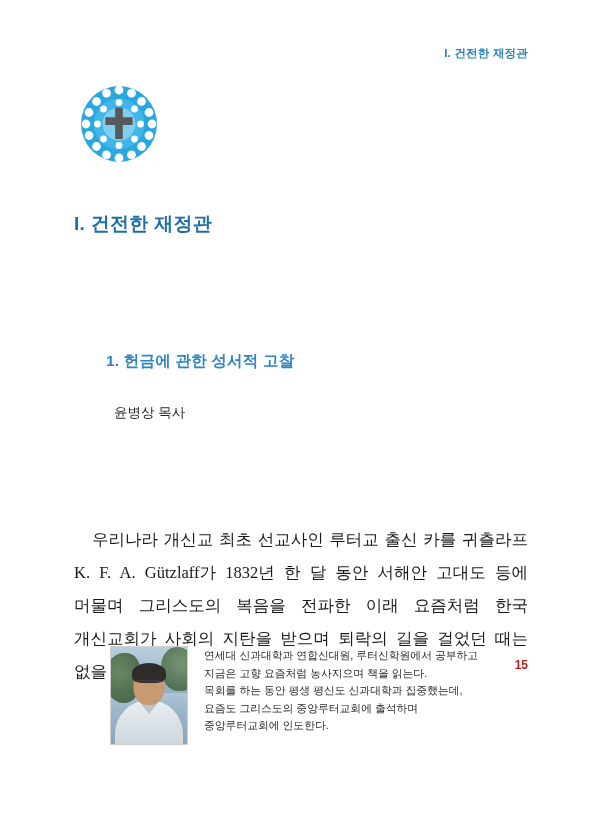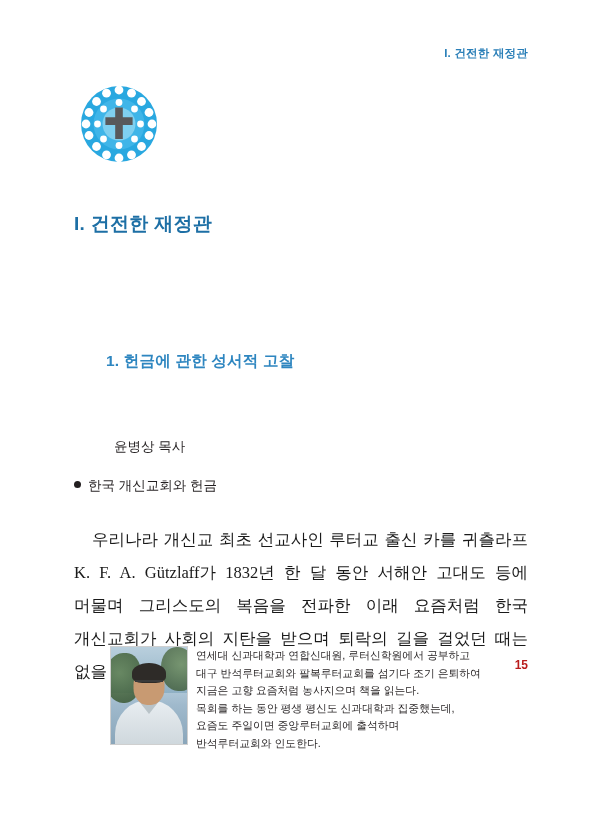--- a/index.html
+++ b/index.html
@@ -69,21 +69,20 @@
   }
 
   
   .author {
     position: absolute;
     left: 114px;
     top: 404px;
     font-size: 13.5px;
     color: #231f20;
     white-space: nowrap;
-    margin-top: 34px;
   }
 
   
   .bullet-heading {
     position: absolute;
     left: 74px;
     top: 477px;
     font-size: 13.5px;
     color: #231f20;
     white-space: nowrap;
@@ -195,21 +194,21 @@
     left: 50%;
     transform: translateX(-50%);
     bottom: 30px;
     width: 22px;
     height: 14px;
     background: #b9c3c8;
     clip-path: polygon(0 0, 100% 0, 50% 100%);
   }
 
   .bio-text {
-    margin-left: 8px;
+    margin-left: 16px;
     font-size: 10.8px;
     line-height: 17.6px;
     color: #231f20;
     padding-top: 1px;
     word-break: keep-all;
   }
   .bio-text .line { display: block; white-space: nowrap; }
 
   
   .page-number {
@@ -264,42 +263,38 @@
       <path d="M37.2 24.5 h7.6 v9.8 h9.8 v7.6 h-9.8 v14.2 h-7.6 v-14.2 h-9.8 v-7.6 h9.8 z" fill="#58595b"></path>
     </svg>
   </div>
 
   <h1 class="chapter-title">I. 건전한 재정관</h1>
 
   <h2 class="section-title">1. 헌금에 관한 성서적 고찰</h2>
 
   <div class="author">윤병상 목사</div>
 
-  <div class="bullet-heading">
-    <span class="dot"></span><span>한국 개신교회와 헌금</span>
-  </div>
 
   <p class="body-paragraph">우리나라 개신교 최초 선교사인 루터교 출신 카를 귀츨라프 K. F. A. Gützlaff가 1832년 한 달 동안 서해안 고대도 등에 머물며 그리스도의 복음을 전파한 이래 요즘처럼 한국 개신교회가 사회의 지탄을 받으며 퇴락의 길을 걸었던 때는 없을 것이다.</p>
 
   <div class="bio-block">
     <div class="bio-photo">
       <div class="bg-sky"></div>
       <div class="bg-foliage"></div>
       <div class="bg-foliage2"></div>
       <div class="body"></div>
       <div class="collar"></div>
       <div class="head"></div>
       <div class="hair"></div>
       <div class="glasses"></div>
     </div>
     <div class="bio-text">
       <span class="line">연세대 신과대학과 연합신대원, 루터신학원에서 공부하고</span>
-      <span class="line">대구 반석루터교회와 팔복루터교회를 섬기다 조기 은퇴하여</span>
       <span class="line">지금은 고향 요즘처럼 농사지으며 책을 읽는다.</span>
       <span class="line">목회를 하는 동안 평생 평신도 신과대학과 집중했는데,</span>
-      <span class="line">요즘도 주일이면 중앙루터교회에 출석하며</span>
-      <span class="line">반석루터교회와 인도한다.</span>
+      <span class="line">요즘도 그리스도의 중앙루터교회에 출석하며</span>
+      <span class="line">중앙루터교회에 인도한다.</span>
     </div>
   </div>
 
   <div class="page-number">15</div>
 
 </div>
 
 </body></html>

